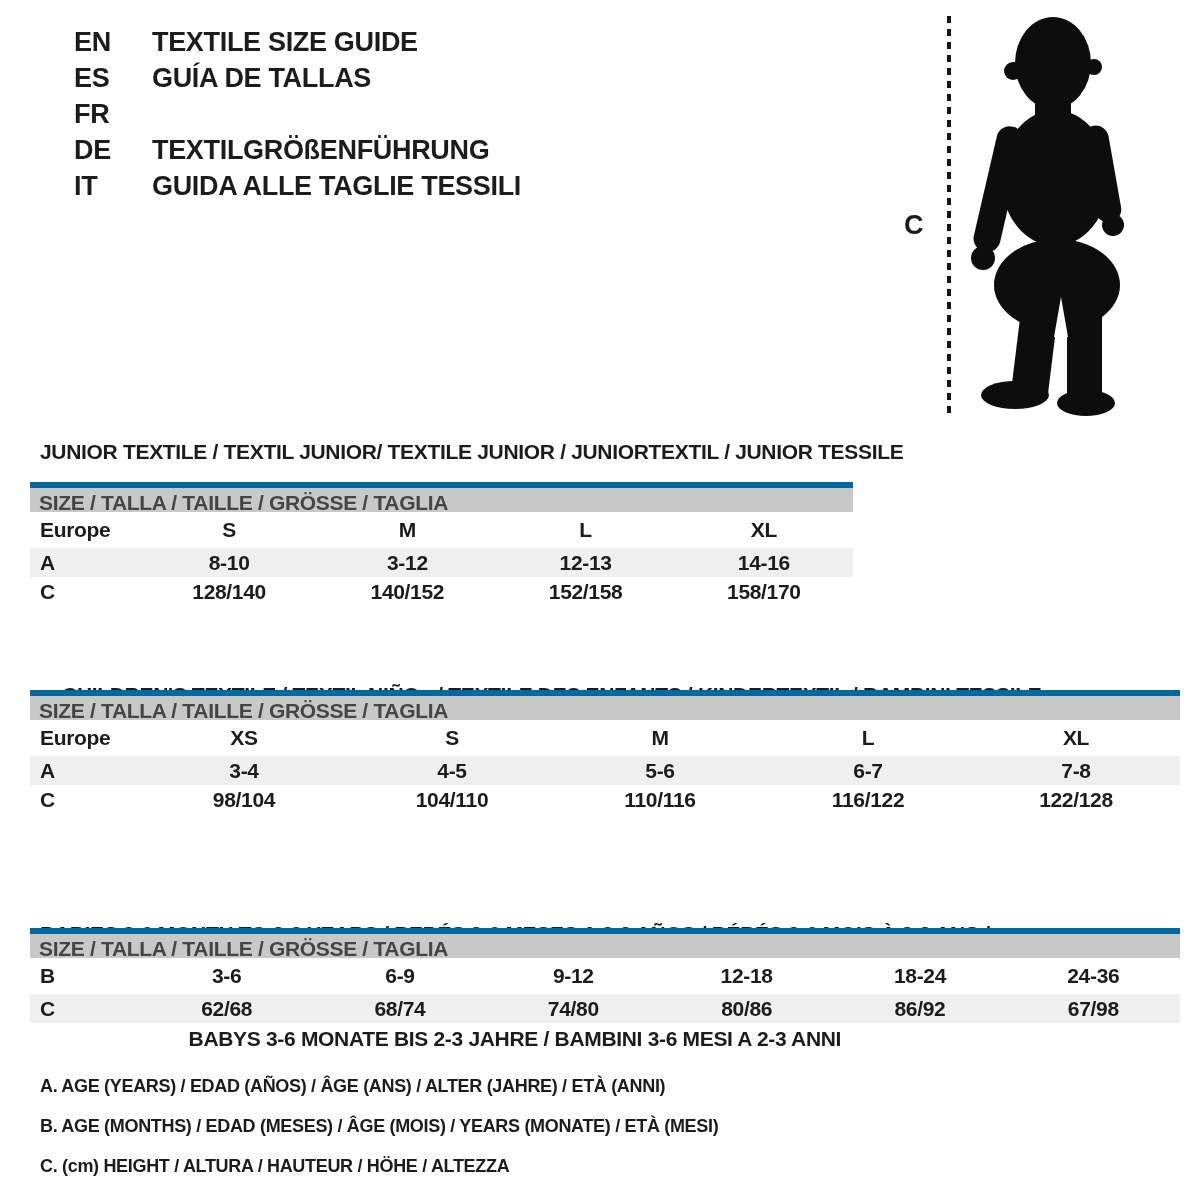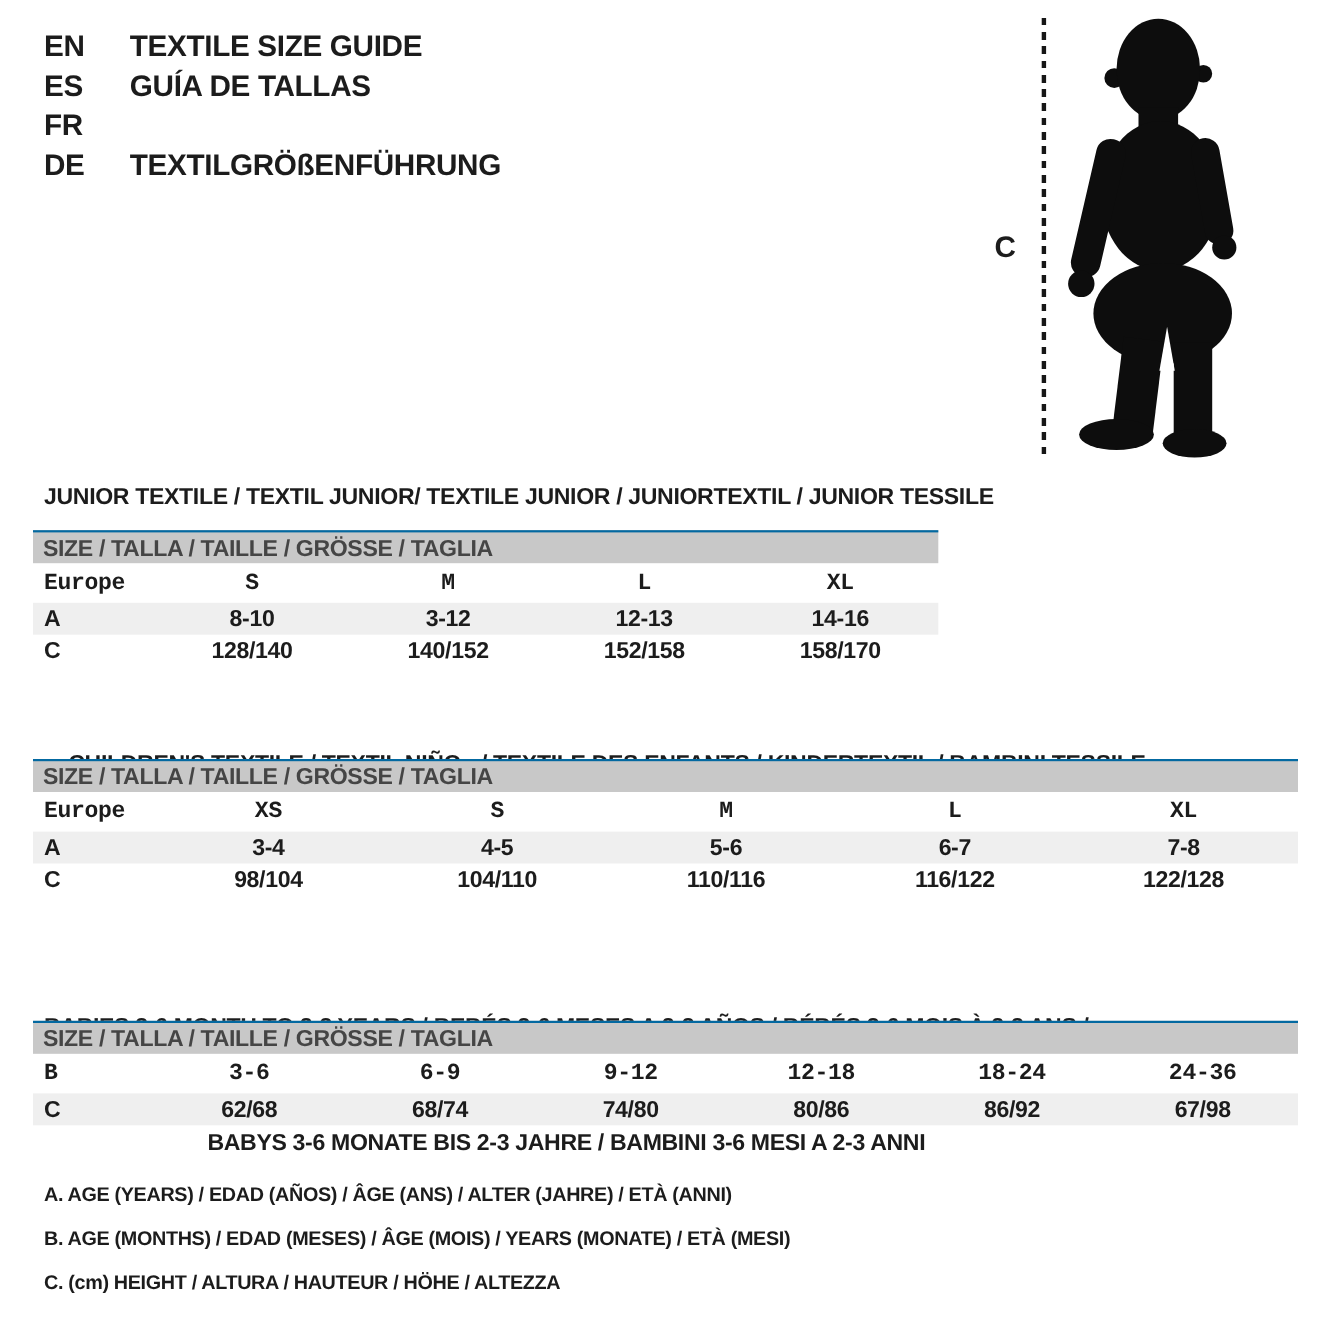--- a/index.html
+++ b/index.html
@@ -9,47 +9,47 @@
     background: #ffffff;
     font-family: "Liberation Sans", "DejaVu Sans", sans-serif;
     font-weight: 700;
     color: #1c1c1c;
     letter-spacing: -0.02em;
     overflow: hidden;
   }
 
   
   .lang-block { position: absolute; left: 40px; top: 24px; }
-  .lang-row { display: grid; grid-template-columns: 78px auto; line-height: 36px; font-size: 27px; }
+  .lang-row { display: grid; grid-template-columns: 78px auto; line-height: 36px; font-size: 27px; margin-left: 34px; }
 
   
   .measure-line {
     position: absolute; left: 947px; top: 16px; width: 4px; height: 402px;
     background: repeating-linear-gradient(to bottom, #161616 0 7px, transparent 7px 13px);
   }
   .measure-c { position: absolute; left: 904px; top: 210px; font-size: 27px; }
   .toddler { position: absolute; left: 963px; top: 13px; }
 
   
   .section-title { position: absolute; left: 40px; font-size: 21px; line-height: 35px; white-space: pre; text-align: center; }
   .sub { font-size: 0.62em; vertical-align: -0.22em; }
 
   
   .size-table { position: absolute; left: 30px; }
   .size-bar {
     height: 30px; line-height: 30px;
-    background: #c8c8c8; border-top: 2px solid #0369a1;
+    background: #c8c8c8; border-top: 6px solid #0369a1;
     color: #454545; font-size: 21px; padding-left: 9px;
     box-sizing: border-box;
   }
   .trow { display: grid; align-items: center; font-size: 21px; }
   .trow.cols4 { grid-template-columns: 110px repeat(4, 1fr); }
   .trow.cols5 { grid-template-columns: 110px repeat(5, 1fr); }
   .trow.cols6 { grid-template-columns: 110px repeat(6, 1fr); }
-  .trow.tall { height: 36px; font-family: Liberation Mono, monospace; }
+  .trow.tall { height: 36px; }
   .trow.std  { height: 30px; }
   .trow.shaded { background: #efefef; height: 29px; }
   .tlabel { padding-left: 10px; text-align: left; }
   .tcell { text-align: center; }
 
   
   .legend { position: absolute; left: 40px; top: 1066px; font-size: 18px; line-height: 40px; }
 </style>
 </head>
 <body>
@@ -64,20 +64,24 @@
     <div class="lang-row">
       <span>ES</span>
       <span>GUÍA DE TALLAS</span>
     </div>
     <div class="lang-row">
       <span>FR</span>
     </div>
     <div class="lang-row">
       <span>DE</span>
       <span>TEXTILGRÖßENFÜHRUNG</span>
+    </div>
+    <div class="lang-row">
+      <span>IT</span>
+      <span>GUIDA ALLE TAGLIE TESSILI</span>
     </div>
   </div>
 
   <div class="measure-line"></div>
   <div class="measure-c">C</div>
   <svg class="toddler" width="175" height="405" viewBox="0 0 175 405" xmlns="http://www.w3.org/2000/svg">
     <g fill="#0d0d0d">
       <circle cx="50" cy="58" r="9"></circle>
       <circle cx="131" cy="54" r="8"></circle>
       <ellipse cx="90" cy="50" rx="38" ry="46"></ellipse>

